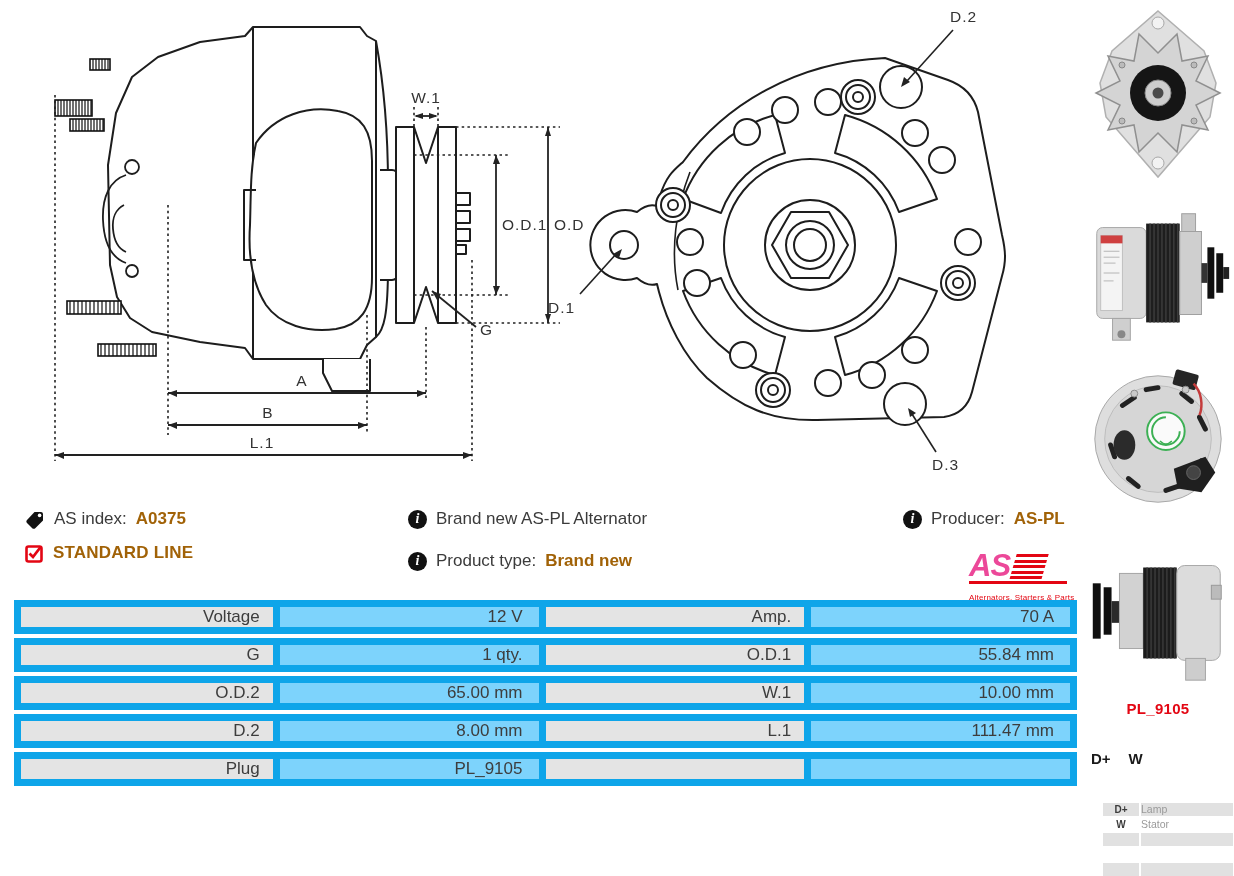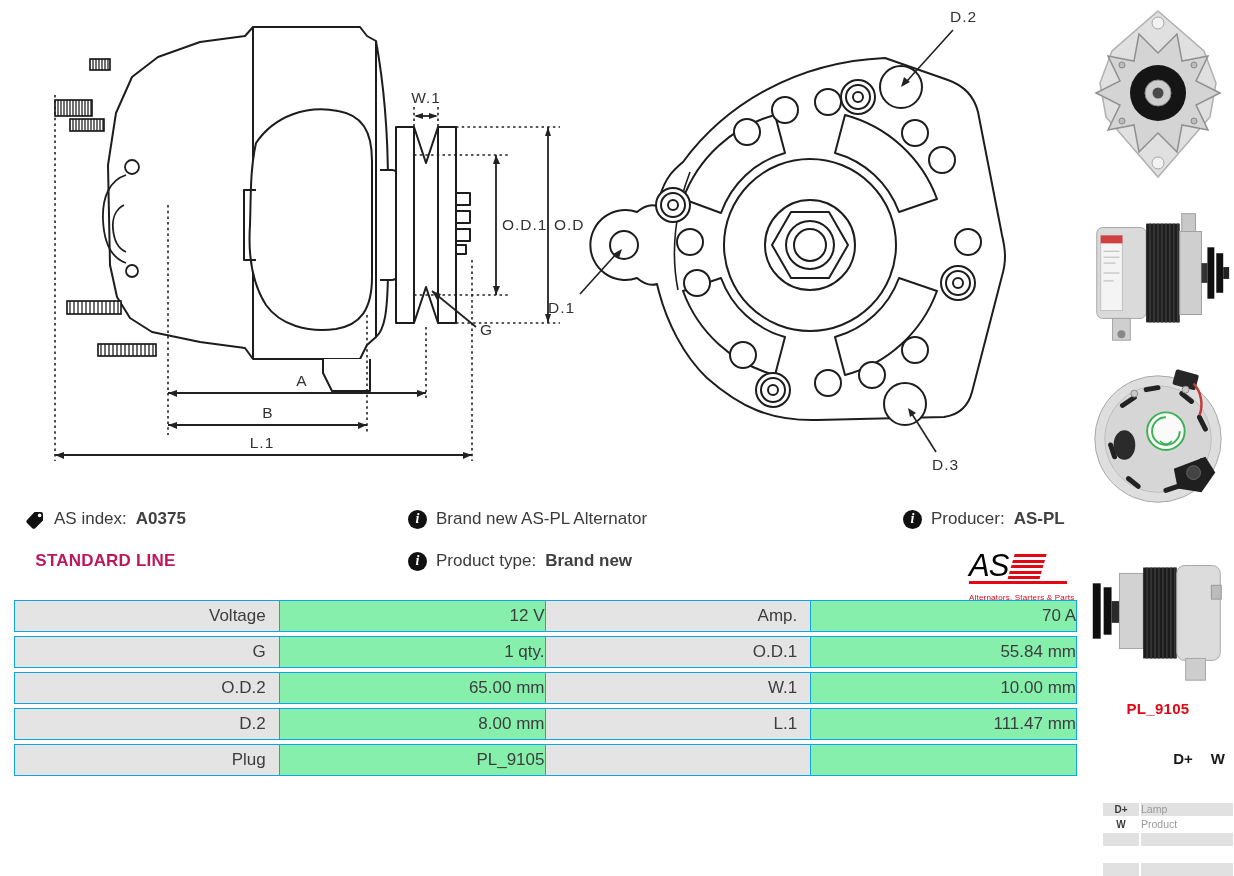--- a/index.html
+++ b/index.html
@@ -10,49 +10,49 @@
 
   .side-view { position:absolute; left:40px; top:15px; }
   .front-view { position:absolute; left:540px; top:0; }
 
   
   .info-col { position:absolute; display:flex; flex-direction:column; gap:20px; }
   .info-col1 { left:25px; top:508px;gap:12px; }
   .info-col2 { left:408px; top:508px; }
   .info-col3 { left:903px; top:508px; }
   .info-item { display:flex; align-items:center; gap:9px; font-size:17px; color:#3b3b3b; height:22px; }
-  .info-item b { color:#404040; }
-  .standard-line { color:#be185d; font-weight:bold; letter-spacing:.2px;flex-direction:column; }
+  .info-item b { color:#a16207; }
+  .standard-line { color:#a16207; font-weight:bold; letter-spacing:.2px; }
   .i-icon { width:19px; height:19px; border-radius:50%; background:#111; color:#fff;
             display:inline-flex; align-items:center; justify-content:center;
             font-family:"Liberation Serif", serif; font-weight:bold; font-size:14px; font-style:italic; flex:0 0 auto; }
   
   .as-logo { margin-left:66px; margin-top:0px; width:120px; }
   .as-logo-top { display:flex; align-items:flex-end; height:30px; }
-  .as-word { font-size:31px; font-weight:normal; font-style:italic; color:#000000; letter-spacing:-1px; line-height:28px; }
+  .as-word { font-size:31px; font-weight:bold; font-style:italic; color:#ec4899; letter-spacing:-1px; line-height:28px; }
   .as-stripes { display:inline-block; width:32px; height:26px; margin-left:3px;
                 background:repeating-linear-gradient(180deg,#e30613 0 3px, transparent 3px 5.6px);
                 transform:skewX(-16deg); }
   .as-underline { width:98px; height:3px; background:#e30613; margin-top:1px; }
   .as-tagline { font-size:8px; color:#e30613; margin-top:9px; letter-spacing:.2px; white-space:nowrap; }
 
   
   .spec-table { position:absolute; left:14px; top:596px; width:1063px;
                 border-collapse:separate; border-spacing:0 4px; table-layout:fixed; }
-  .spec-table td { border:1px solid #0ea5e9; height:32px; font-size:17px; color:#3d3d3d;
+  .spec-table td { border:7px solid #0ea5e9; height:32px; font-size:17px; color:#3d3d3d;
                    text-align:right; vertical-align:middle; overflow:hidden; }
   .spec-table td + td { border-left:none; }
   .spec-table td.lbl { background:#e4e4e4; padding-right:13px; }
-  .spec-table td.val { background:#86efac; }
+  .spec-table td.val { background:#7dd3fc; padding-right:16px; }
 
   
   .sidebar-photo { position:absolute; left:1082px; width:152px; }
   .plug-code { position:absolute; left:1082px; top:700px; width:152px; text-align:center;
                color:#e30613; font-weight:bold; font-size:15px; letter-spacing:.3px; }
-  .terminals { position:absolute; left:1082px; top:750px; width:152px; text-align:right;
+  .terminals { position:absolute; left:1082px; top:750px; width:152px; text-align:left;
                font-weight:bold; font-size:15px; color:#1a1a1a; }
   .terminals span { margin:0 9px; }
   .pinout { position:absolute; left:1103px; top:803px; width:130px; display:flex; flex-direction:column; gap:2px; }
   .pinout-row { display:flex; gap:2px; height:13px; }
   .pinout-row .pin { width:36px; font-size:10px; font-weight:bold; color:#3c3c3c; text-align:center; line-height:13px; }
   .pinout-row .desc { flex:1; font-size:10.5px; color:#9a9a9a; padding-left:0; line-height:13px; }
   .pinout-row.gray .pin, .pinout-row.gray .desc { background:#e1e1e1; }
 </style>
 </head>
 <body>
@@ -380,21 +380,21 @@
     <span>D+</span><span>W</span>
   </div>
 
   <div class="pinout">
       <div class="pinout-row gray">
         <div class="pin">D+</div>
         <div class="desc">Lamp</div>
       </div>
       <div class="pinout-row">
         <div class="pin">W</div>
-        <div class="desc">Product</div>
+        <div class="desc">Stator</div>
       </div>
       <div class="pinout-row gray">
         <div class="pin"></div>
         <div class="desc"></div>
       </div>
       <div class="pinout-row">
         <div class="pin"></div>
         <div class="desc"></div>
       </div>
       <div class="pinout-row gray">

